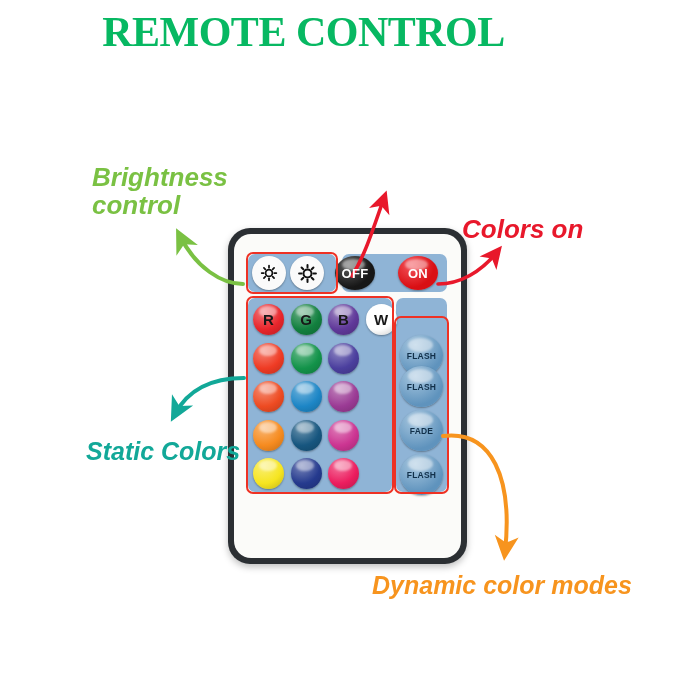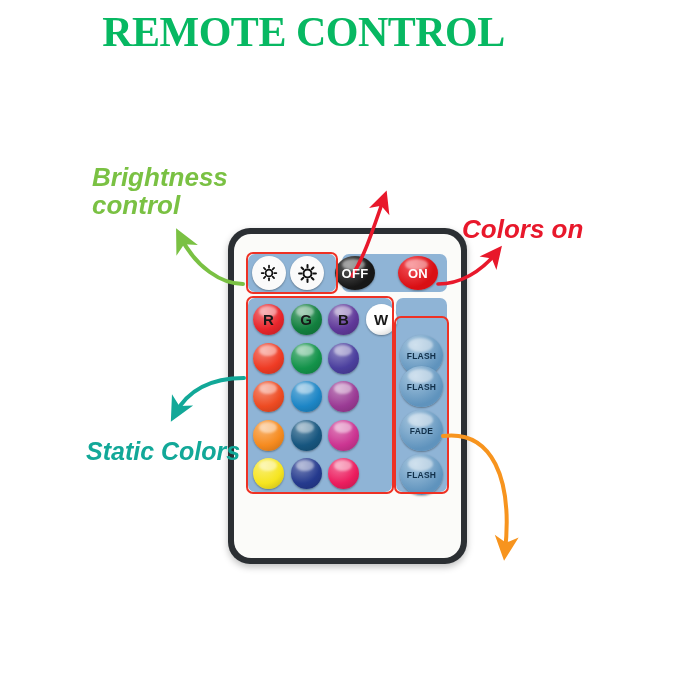--- a/index.html
+++ b/index.html
@@ -227,20 +227,21 @@
       <div class="hl hl-bright"></div>
       <div class="hl hl-colors"></div>
       <div class="hl hl-modes"></div>
     </div>
   </div>
 
   <div class="ann ann-bright">Brightness
 control</div>
   <div class="ann ann-poweron">Colors on</div>
   <div class="ann ann-static">Static Colors</div>
+  <div class="ann ann-dynamic">Dynamic color modes</div>
 
   <svg id="arrows" viewBox="0 0 688 696">
     <defs>
       <marker id="ah-green" markerWidth="7" markerHeight="7" refX="4.4" refY="3.3" orient="auto">
         <path d="M0.4,0.3 L6.6,3.3 L0.4,6.3 L2.1,3.3 Z" fill="#7ac143"></path>
       </marker>
       <marker id="ah-red" markerWidth="7" markerHeight="7" refX="4.4" refY="3.3" orient="auto">
         <path d="M0.4,0.3 L6.6,3.3 L0.4,6.3 L2.1,3.3 Z" fill="#e8182b"></path>
       </marker>
       <marker id="ah-teal" markerWidth="7" markerHeight="7" refX="4.4" refY="3.3" orient="auto">

